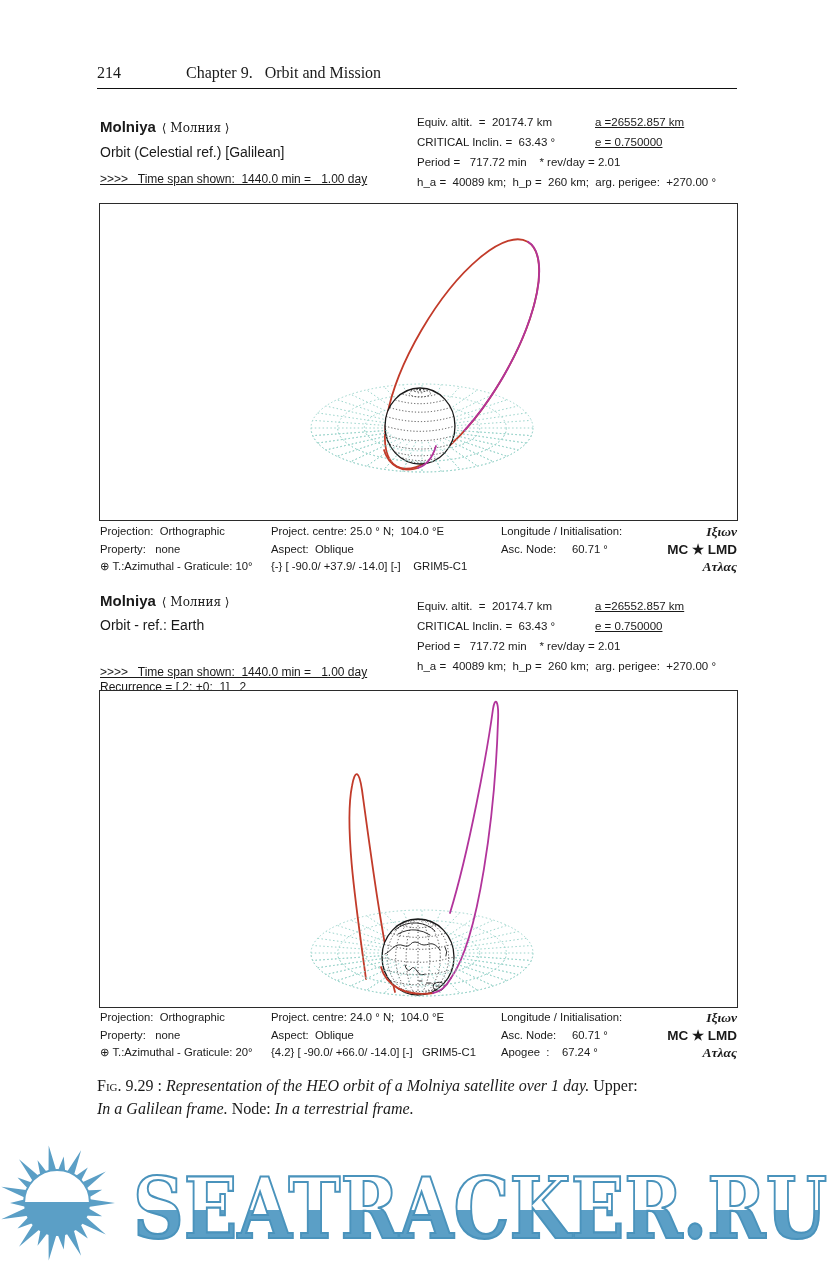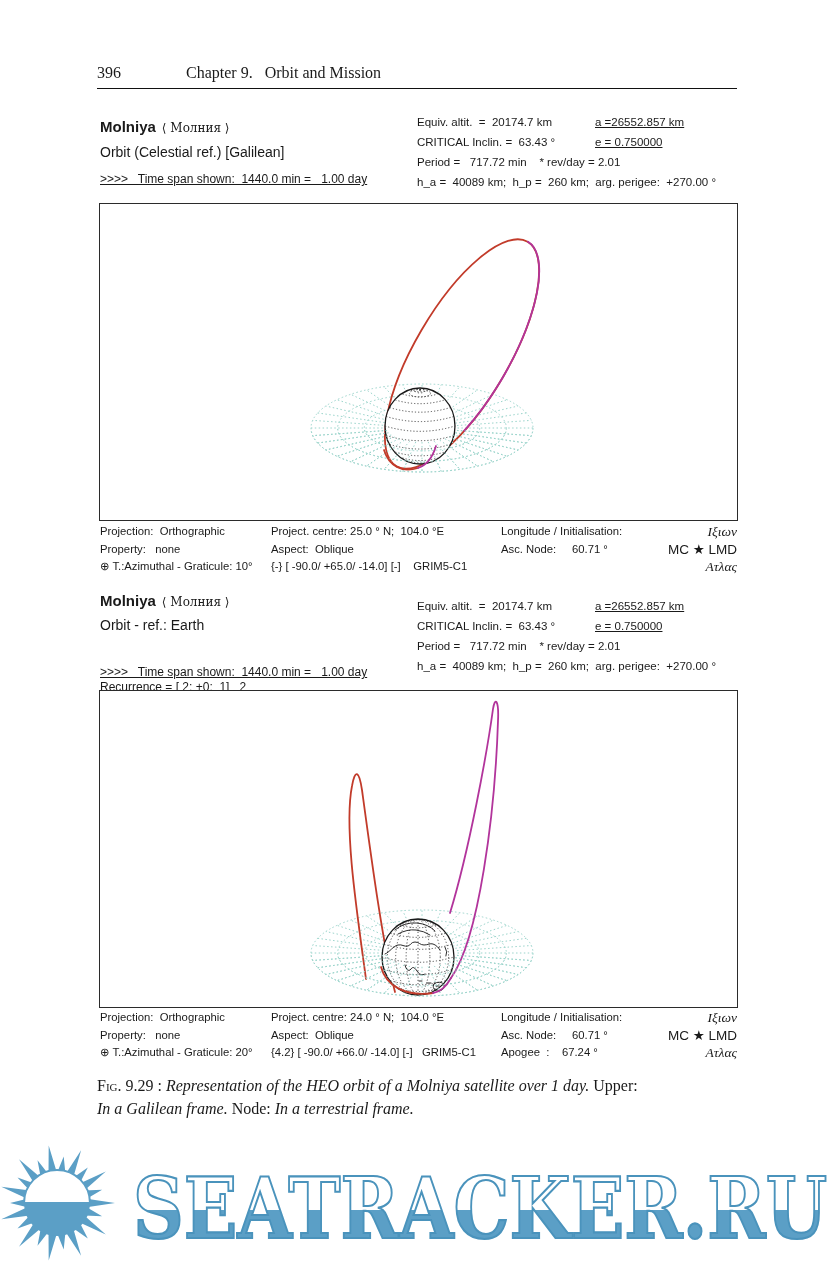--- a/index.html
+++ b/index.html
@@ -11,34 +11,34 @@
   .rule{border-top:1.6px solid #111;}
   .ttl{font-weight:bold;font-size:15px;}
   .ttl-nat{font-family:"DejaVu Serif",serif;font-size:12px;margin-left:6px;}
   .sub{font-size:14px;}
   .small{font-size:12px;text-decoration:underline;}
   .params .prow{position:relative;height:20px;font-size:11.5px;}
   .params .pcol2{position:absolute;left:178px;top:0;text-decoration:underline;}
   .chartbox{border:1.5px solid #2b2b2b;background:#fff;}
   .foot{left:0;top:0;width:770px;height:56px;}
   .fc{position:absolute;top:0;font-size:11.3px;line-height:17.5px;}
-  .brand{text-align:right;}
+  .brand{text-align:right;font-weight:bold;}
   .brand .gk{font-family:"Liberation Serif",serif;font-style:italic;font-size:13.5px;line-height:17.5px;}
   .brand .mc{font-size:13.5px;line-height:17.5px;}
   .caption{font-family:"Liberation Serif",serif;font-size:16px;line-height:22.5px;width:646px;}
   .caption .sc{font-variant:small-caps;}
   .caption .it{font-style:italic;}
   .st-red{stroke:#c23b2a;fill:none;stroke-width:1.8;stroke-linecap:round;}
   .st-mag{stroke:#b2349b;fill:none;stroke-width:1.8;stroke-linecap:round;}
   svg{display:block;}
 </style>
 </head>
 <body>
 
-<div class="abs pagehead" style="left:97px;top:64px;">396</div>
+<div class="abs pagehead" style="left:97px;top:64px;">214</div>
 <div class="abs pagehead pre" style="left:186px;top:64px;">Chapter 9.   Orbit and Mission</div>
 <div class="abs rule" style="left:97px;top:88px;width:640px;height:0;"></div>
 
 <div class="abs" style="left:100px;top:118px;">
   <span class="ttl">Molniya</span><span class="ttl-nat">⟨ Молния ⟩</span>
 </div>
 <div class="abs sub" style="left:100px;top:144px;">Orbit (Celestial ref.) [Galilean]</div>
 <div class="abs small pre" style="left:100px;top:172px;">&gt;&gt;&gt;&gt;   Time span shown:  1440.0 min =   1.00 day</div>
 
 <div class="abs params" style="left:417px;top:116px;">
@@ -166,21 +166,21 @@
 
 <div class="abs foot" style="top:523px;">
   <div class="fc" style="left:100px;">
     <div class="pre">Projection:  Orthographic</div>
     <div class="pre">Property:   none</div>
     <div class="pre">⊕ T.:Azimuthal - Graticule: 10°</div>
   </div>
   <div class="fc" style="left:271px;">
     <div class="pre">Project. centre: 25.0 ° N;  104.0 °E</div>
     <div class="pre">Aspect:  Oblique</div>
-    <div class="pre">{-} [ -90.0/ +65.0/ -14.0] [-]    GRIM5-C1</div>
+    <div class="pre">{-} [ -90.0/ +37.9/ -14.0] [-]    GRIM5-C1</div>
   </div>
   <div class="fc" style="left:501px;">
     <div class="pre">Longitude / Initialisation:</div>
     <div class="pre">Asc. Node:     60.71 °</div>
   </div>
   <div class="fc brand" style="left:617px;width:120px;">
     <div class="gk">Ιξιων</div>
     <div class="mc">MC ★ LMD</div>
     <div class="gk">Ατλας</div>
   </div>

